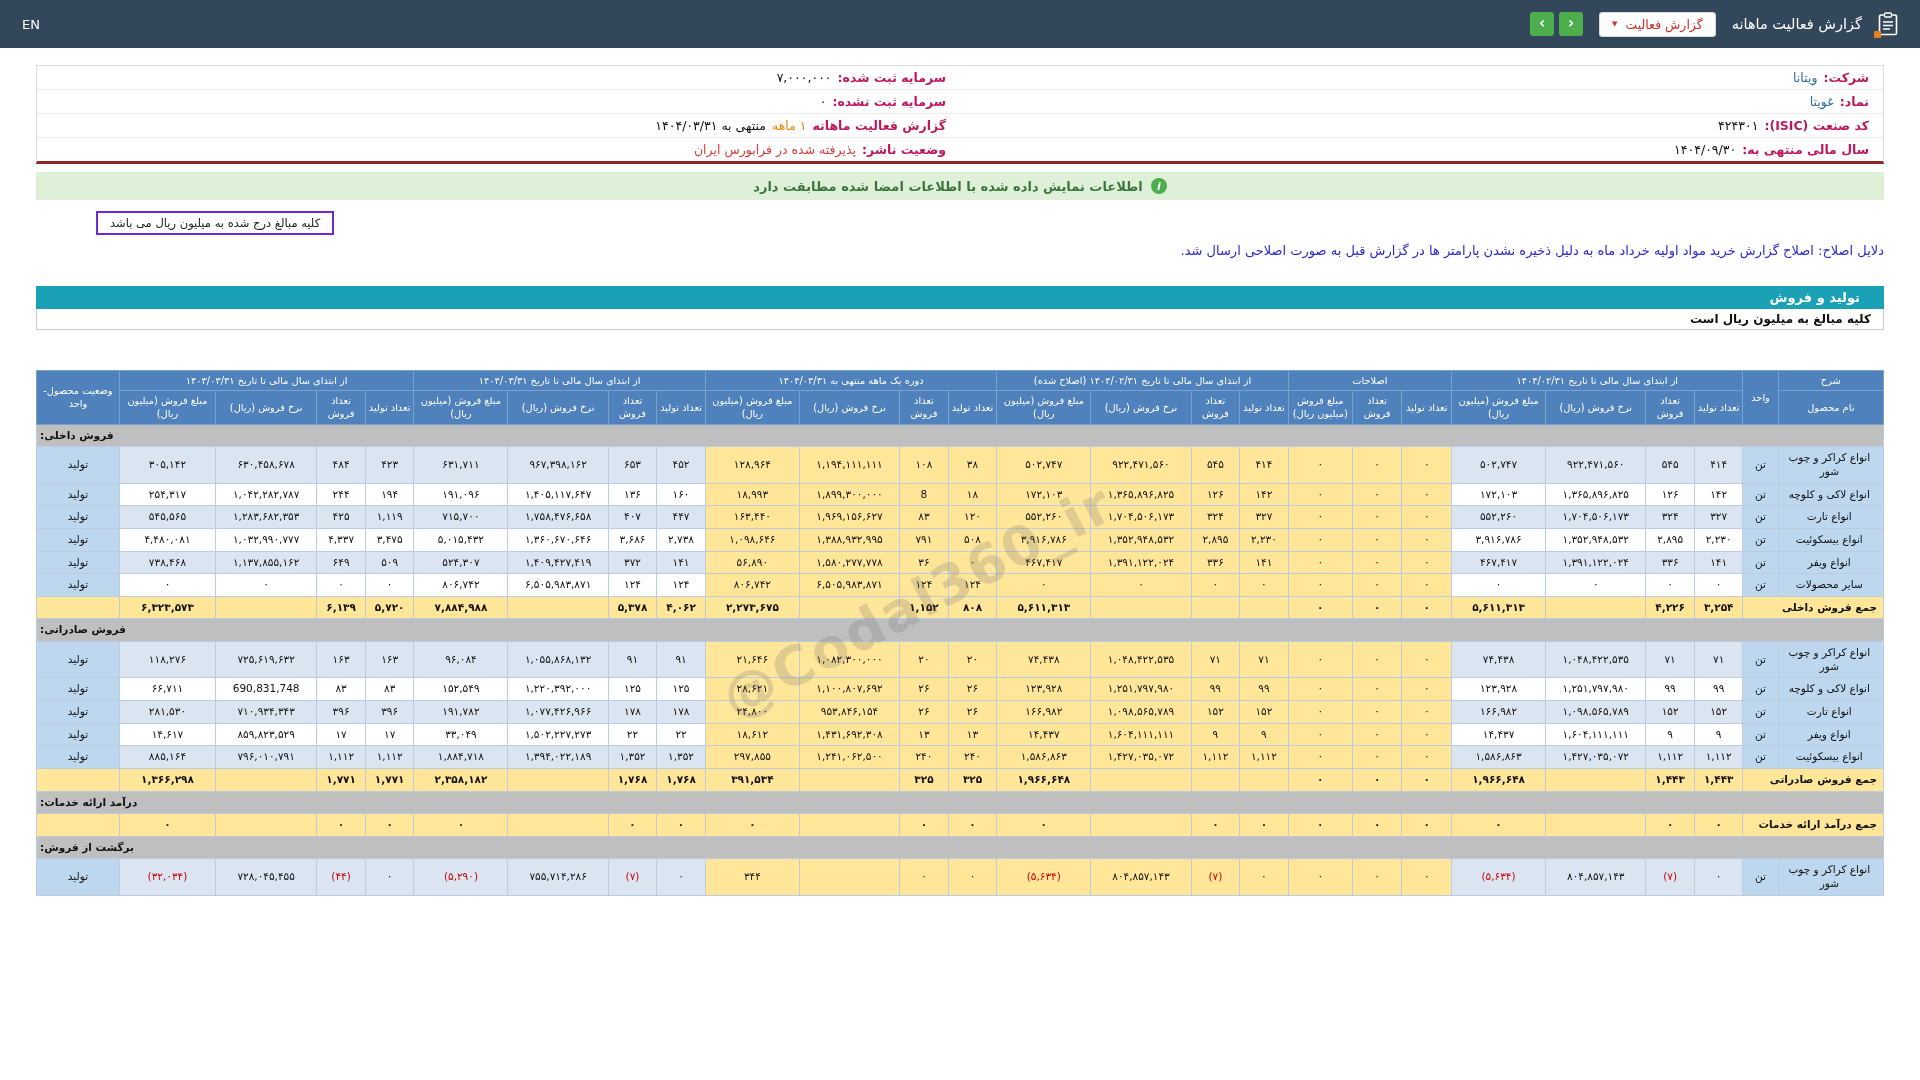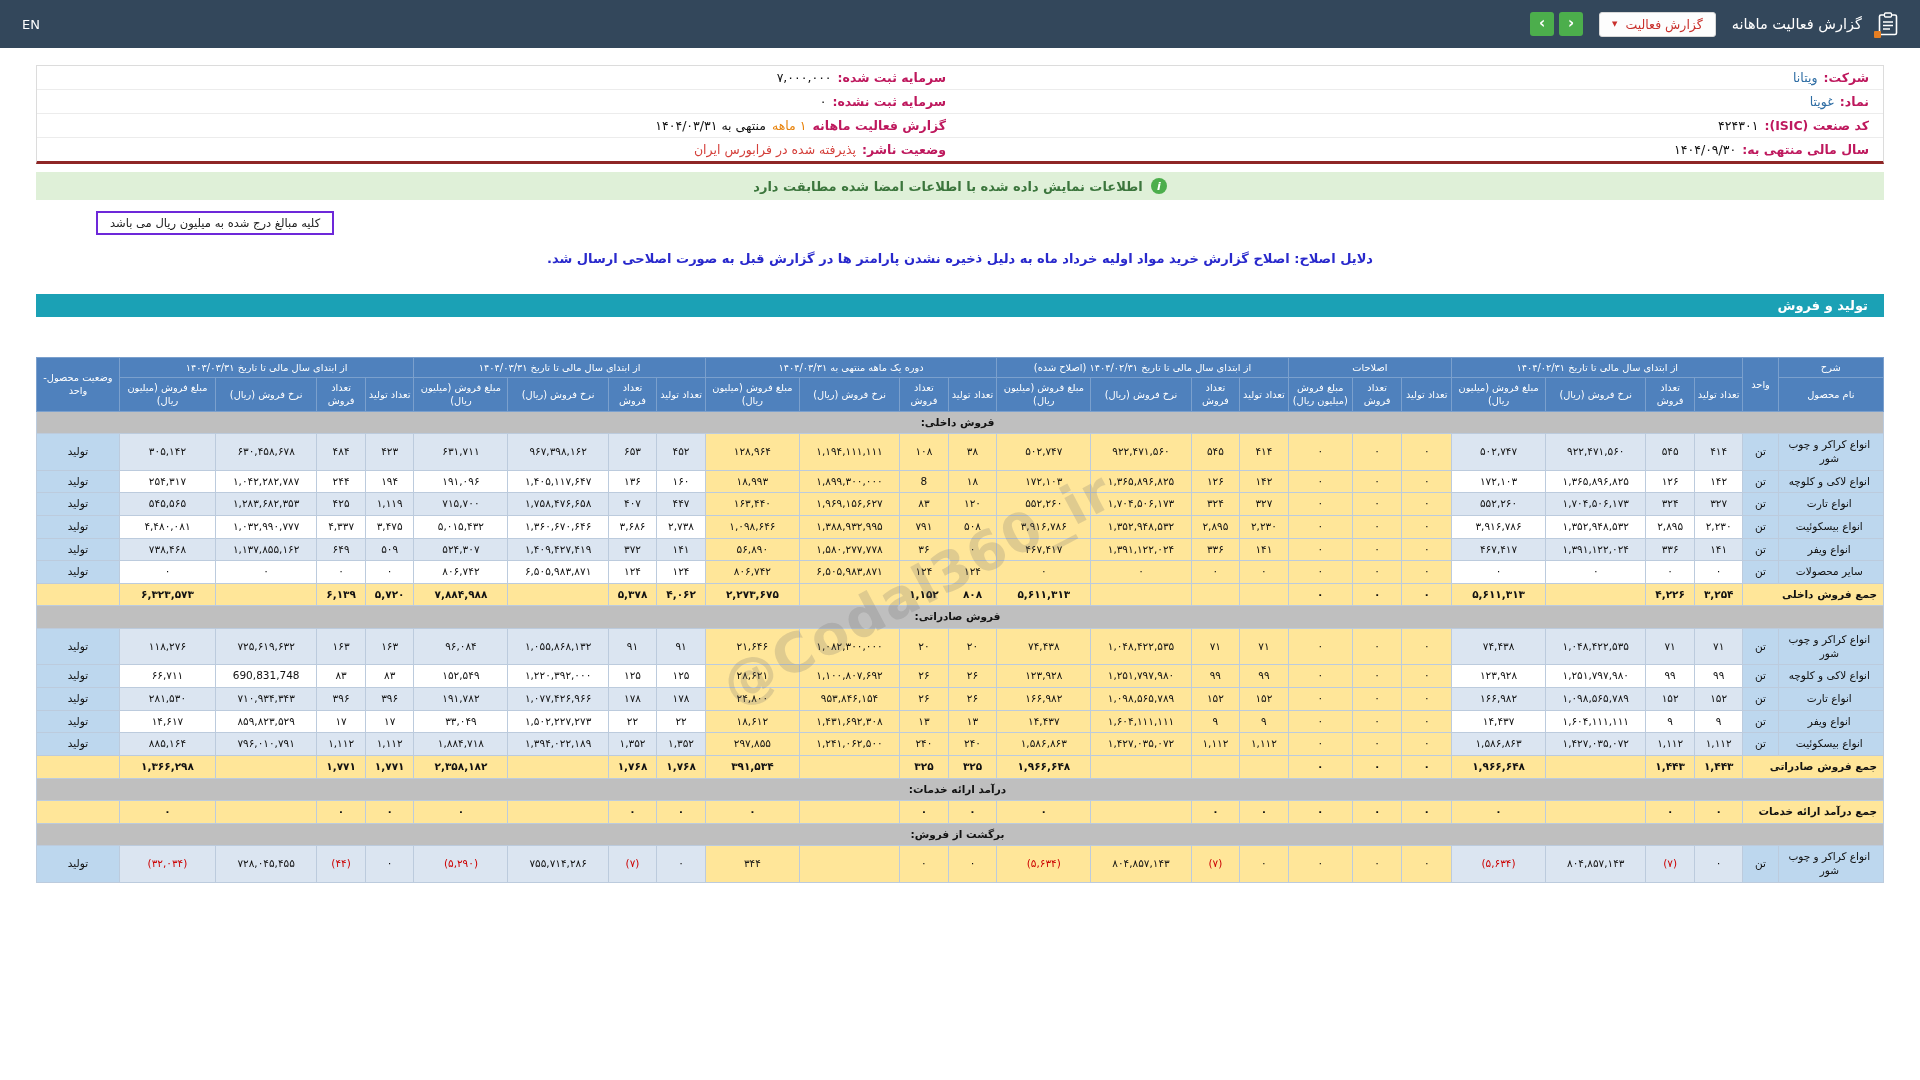--- a/index.html
+++ b/index.html
@@ -22,38 +22,38 @@
 .lbl{font-weight:bold;color:#be185d}
 .val{color:#111}
 a.link{color:#2e6da4;text-decoration:none;cursor:pointer}
 .orange{color:#e8830c}
 .red{color:#d43f3a}
 .signed-banner{margin-top:8px;height:28px;background:#dff0d8;color:#3c763d;font-weight:bold;font-size:13px;display:flex;align-items:center;justify-content:center;gap:8px}
 .info-icon{width:16px;height:16px;border-radius:50%;background:#4cae4c;color:#fff;font-size:11px;font-weight:bold;font-style:italic;display:flex;align-items:center;justify-content:center}
 .unit-note{width:fit-content;margin:11px auto 0 60px;border:2px solid #6d28d9;background:#fff;padding:3px 12px;font-size:11.5px;color:#222}
 .rev-line{margin-top:9px;text-align:center;font-size:13px;font-weight:bold;color:#2929cc}
 .rev-line a{color:#2929cc;text-decoration:none;cursor:pointer}
-.rev-reason{margin-top:16px;text-align:center;font-size:13px;font-weight:bold;color:#2929cc}
-.section-bar{margin-top:28px;background:#1ba1b5;color:#fff;font-weight:bold;font-size:13px;padding:4px 16px}
+.rev-reason{margin-top:8px;text-align:right;font-size:13px;font-weight:normal;color:#2929cc}
+.section-bar{margin-top:28px;background:#1ba1b5;color:#fff;font-weight:bold;font-size:13px;padding:4px 24px}
 .amount-line{border:1px solid #ccc;border-top:none;background:#fff;font-weight:bold;font-size:12px;padding:3px 12px;color:#111}
 .table-wrap{position:relative;margin-top:40px}
 .watermark{position:absolute;left:36%;top:38%;transform:rotate(-28deg);font-size:54px;font-weight:bold;letter-spacing:2px;color:rgba(110,110,110,.22);pointer-events:none;direction:ltr;z-index:4}
 table.ps{width:100%;border-collapse:collapse;table-layout:fixed}
 table.ps th{background:#4f81bd;color:#fff;border:1px solid #7ba0cd;font-size:9.8px;font-weight:normal;text-align:center;vertical-align:middle;padding:3px 2px;line-height:1.35}
 table.ps td{border:1px solid #bccbdd;font-size:10.5px;text-align:center;vertical-align:middle;padding:4px 3px;line-height:1.3;color:#111;overflow:hidden}
 table.ps td.num{direction:ltr;white-space:nowrap}
 table.ps td.name-cell{text-align:center;padding-right:6px}
 table.ps tr.even td{background:#dbe5f1}
 table.ps tr.odd td{background:#fff}
 table.ps tr.even td.y,table.ps tr.odd td.y{background:#ffe699}
 table.ps tr.even td.fixed,table.ps tr.odd td.fixed{background:#bdd7ee}
 table.ps tr.total td{background:#ffe699;font-weight:bold}
 table.ps td.total-name{text-align:right;padding-right:6px}
 table.ps tr.section td{background:#bfbfbf;font-weight:bold}
-table.ps td.sec-label{text-align:center;padding-right:8px}
+table.ps td.sec-label{text-align:left;padding-right:8px}
 table.ps td.neg{color:#c00}
 </style>
 </head>
 <body>
 
 <div class="topbar">
   <div class="tb-right">
     <span class="tb-icon">
       <svg width="20" height="24" viewBox="0 0 20 24" fill="none">
         <rect x="1.5" y="3" width="17" height="19.5" rx="1.5" stroke="#fff" stroke-width="1.6"></rect>
@@ -118,20 +118,21 @@
   <div class="signed-banner">
     <span class="info-icon">i</span>
     <span>اطلاعات نمایش داده شده با اطلاعات امضا شده مطابقت دارد</span>
   </div>
 
   <div class="unit-note">کلیه مبالغ درج شده به میلیون ریال می باشد</div>
 
   <div class="rev-reason">دلایل اصلاح: اصلاح گزارش خرید مواد اولیه خرداد ماه به دلیل ذخیره نشدن پارامتر ها در گزارش قبل به صورت اصلاحی ارسال شد.</div>
 
   <div class="section-bar">تولید و فروش</div>
+  <div class="amount-line">کلیه مبالغ به میلیون ریال است</div>
 
   <div class="table-wrap">
     <div class="watermark">@Codal360_ir</div>
     <table class="ps">
       <colgroup>
         <col style="width:102px">
           <col style="width:34px">
         <col style="width:47px">
           <col style="width:47px">
           <col style="width:97px">

